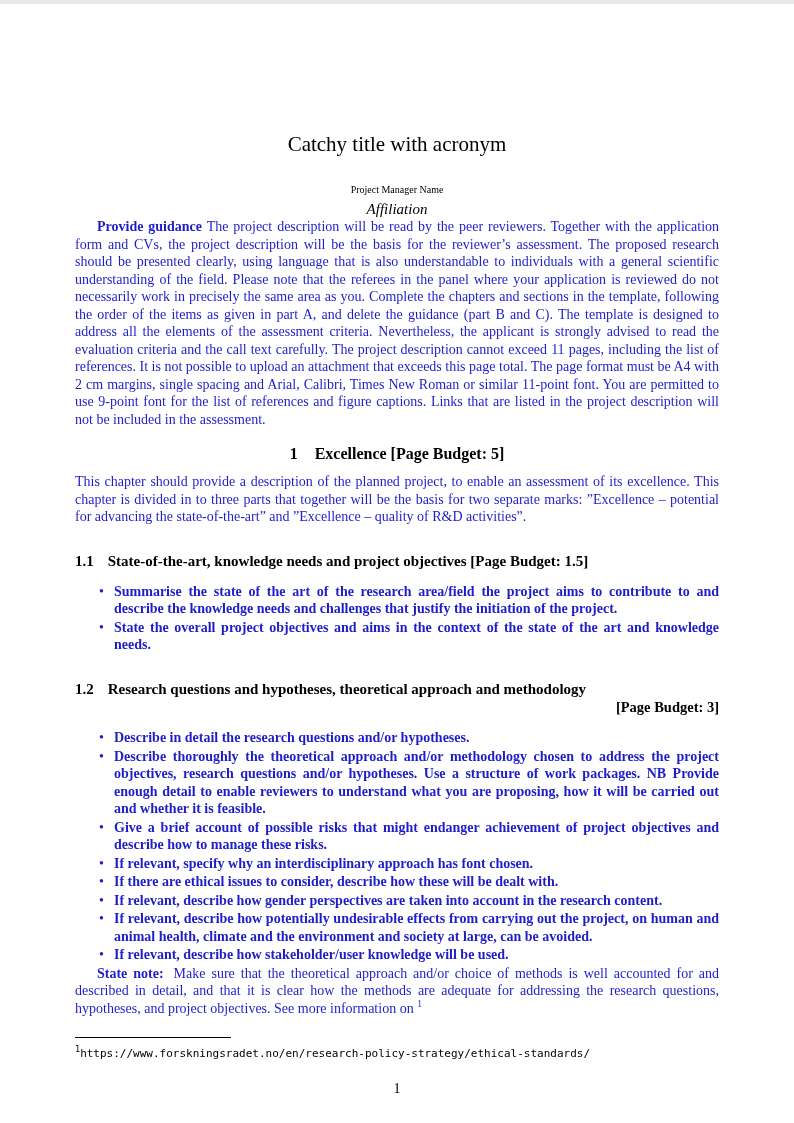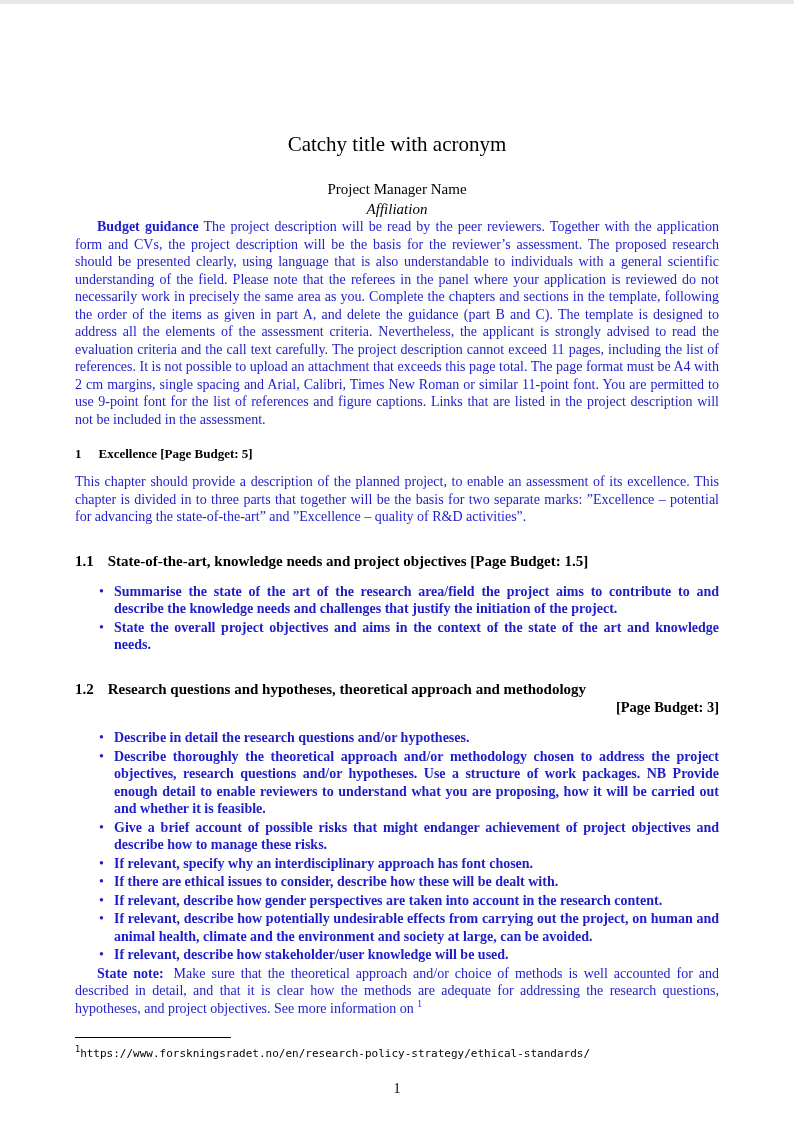--- a/index.html
+++ b/index.html
@@ -19,44 +19,45 @@
   .doc-title{
     text-align:center;
     font-size:21px;
     line-height:25px;
     color:#000000;
     font-weight:normal;
     margin:0;
   }
   .doc-author{
     text-align:center;
-    font-size:15px;
+    font-size:10px;
     color:#000000;
     margin-top:24px;
   }
   .doc-affiliation{
     text-align:center;
     font-size:15px;
     font-style:italic;
     color:#000000;
     margin-top:2px;
   }
   p.para{
     margin:0;
     text-align:justify;
   }
   .indent{text-indent:22px;}
   .guidance{margin-top:33px;}
   .bold{font-weight:bold;}
   h1.sec{
     color:#000000;
-    font-size:13px;
+    font-size:16px;
     line-height:21px;
     margin:15px 0 9px 0;
     font-weight:bold;
+    text-align:center;
   }
   h2.subsec{
     color:#000000;
     font-size:15px;
     line-height:18px;
     margin:26px 0 0 0;
     font-weight:bold;
   }
   .secnum{margin-right:17px;}
   .subnum{margin-right:14px;}
@@ -130,21 +131,21 @@
 </style>
 </head>
 <body>
 
 <div class="page">
 
   <div class="doc-title">Catchy title with acronym</div>
   <div class="doc-author">Project Manager Name</div>
   <div class="doc-affiliation">Affiliation</div>
 
-  <p class="para indent guidance"><span class="bold">Budget guidance</span>
+  <p class="para indent guidance"><span class="bold">Provide guidance</span>
     <span>The project description will be read by the peer reviewers. Together with the application form and CVs, the project description will be the basis for the reviewer’s assessment. The proposed research should be presented clearly, using language that is also understandable to individuals with a general scientific understanding of the field. Please note that the referees in the panel where your application is reviewed do not necessarily work in precisely the same area as you. Complete the chapters and sections in the template, following the order of the items as given in part A, and delete the guidance (part B and C). The template is designed to address all the elements of the assessment criteria. Nevertheless, the applicant is strongly advised to read the evaluation criteria and the call text carefully. The project description cannot exceed 11 pages, including the list of references. It is not possible to upload an attachment that exceeds this page total. The page format must be A4 with 2 cm margins, single spacing and Arial, Calibri, Times New Roman or similar 11-point font. You are permitted to use 9-point font for the list of references and figure captions. Links that are listed in the project description will not be included in the assessment.</span></p>
 
   <h1 class="sec"><span class="secnum">1</span><span>Excellence [Page Budget: 5]</span></h1>
 
   <p class="para">This chapter should provide a description of the planned project, to enable an assessment of its excellence. This chapter is divided in to three parts that together will be the basis for two separate marks: ”Excellence – potential for advancing the state-of-the-art” and ”Excellence – quality of R&amp;D activities”.</p>
 
   <h2 class="subsec"><span class="subnum">1.1</span><span>State-of-the-art, knowledge needs and project objectives [Page Budget: 1.5]</span></h2>
 
   <ul class="bullets">
     <li>

